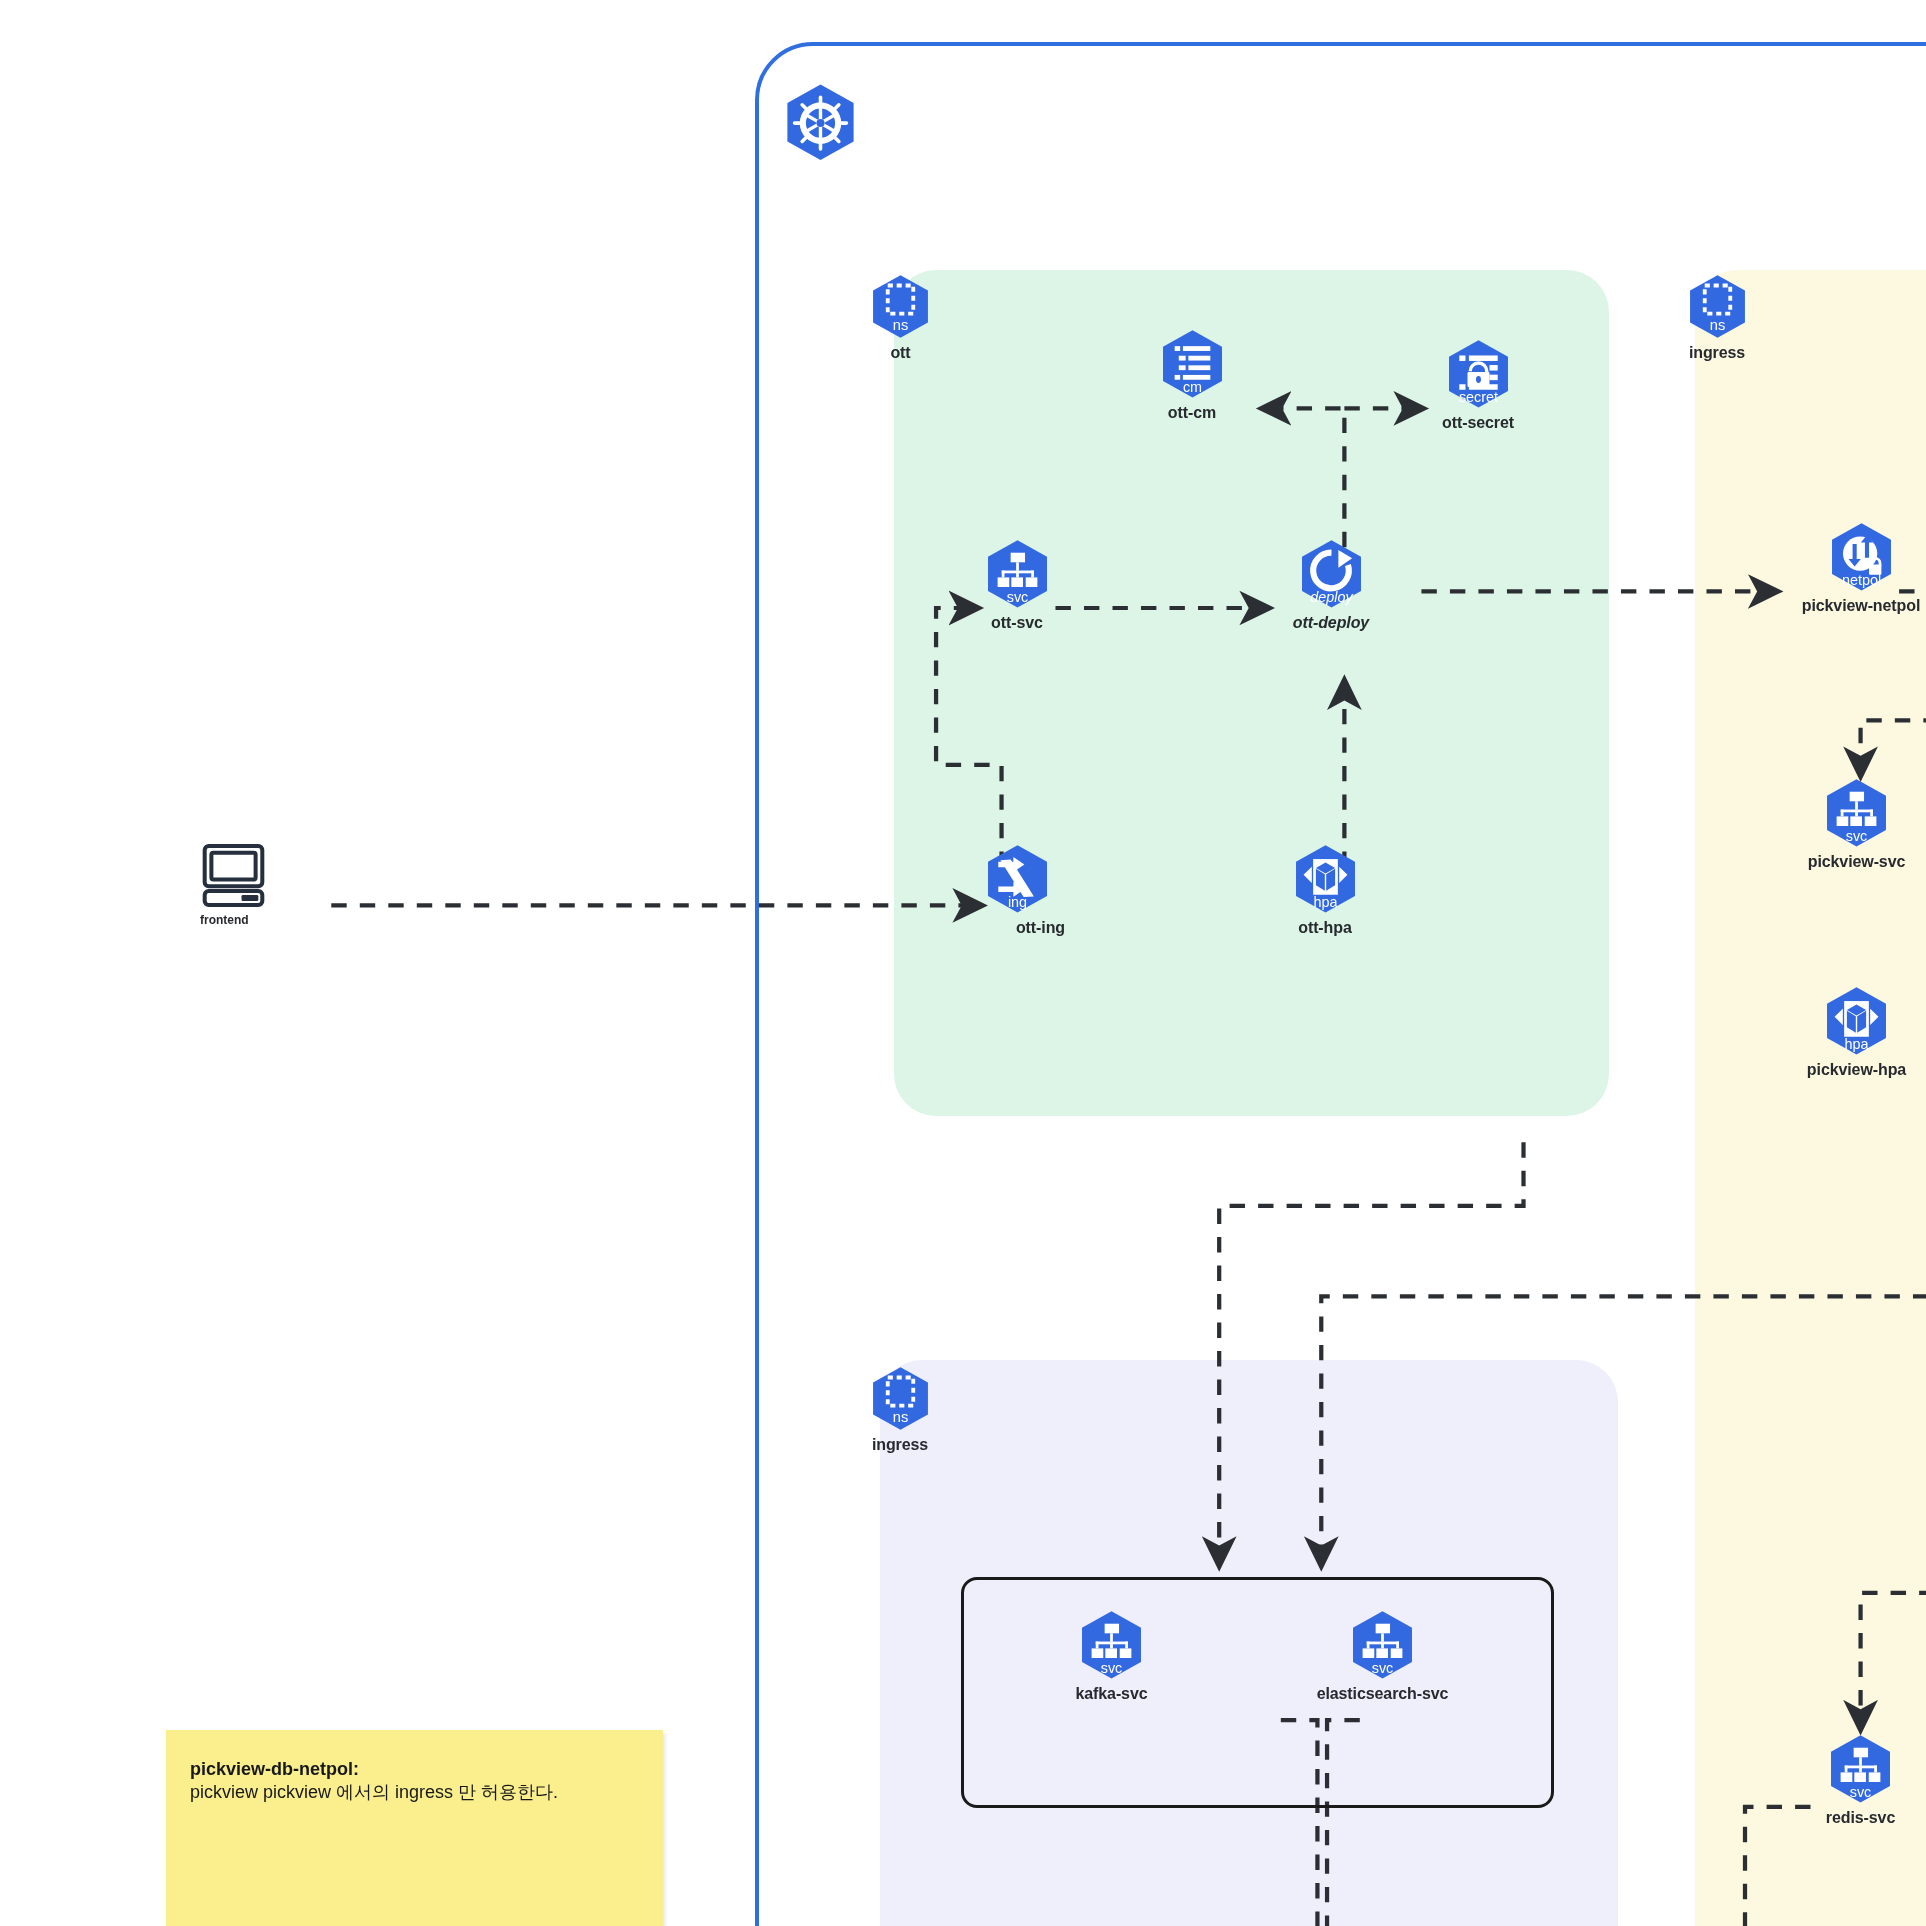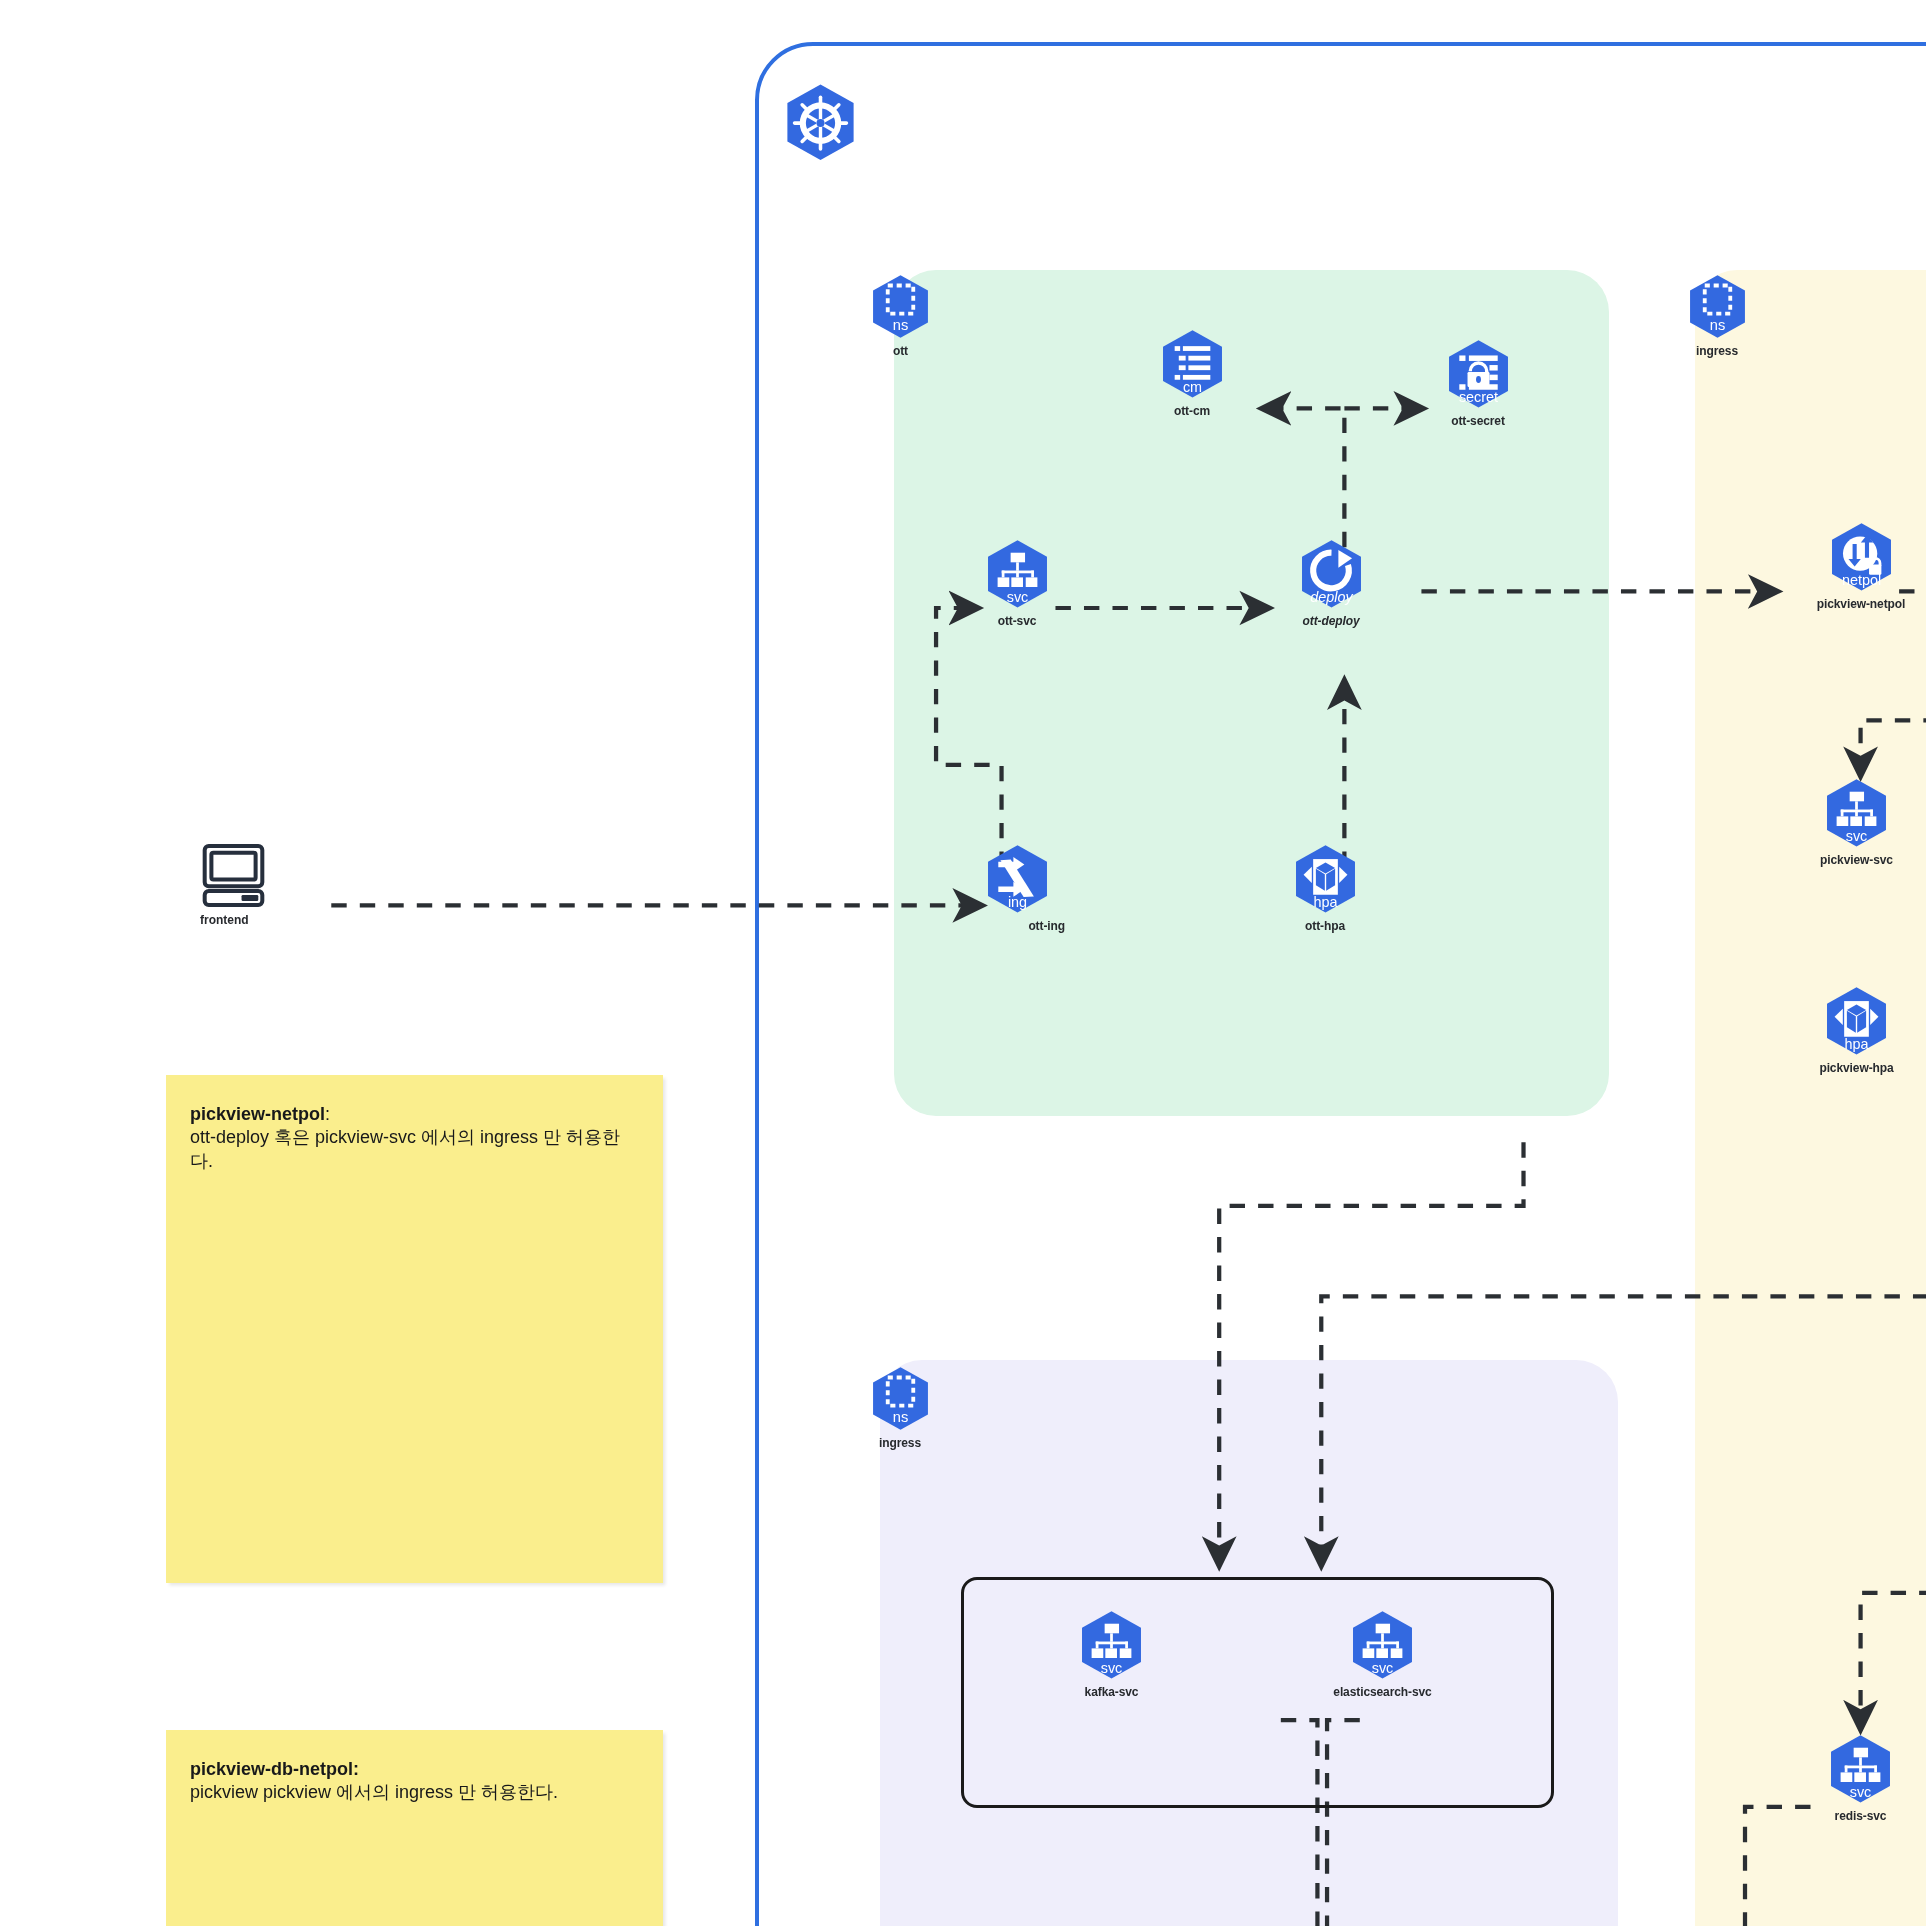--- a/index.html
+++ b/index.html
@@ -59,21 +59,21 @@
     text-align: center;
   }
   .node .hex {
     position: relative;
     margin: 0 auto;
     display: block;
   }
   .node .caption {
     margin-top: 3.1px;
     font-weight: bold;
-    font-size: 12px;
+    font-size: 16px;
     color: #272a2e;
     white-space: nowrap;
     letter-spacing: -0.1px;
   }
 
   
   .sticky {
     position: absolute;
     background: #faee8d;
     box-shadow: 2.7px 2.7px 3.5px rgba(0,0,0,0.10);
@@ -452,22 +452,19 @@
         <rect x="70" y="46" width="4" height="10"></rect>
         <rect x="21" y="56" width="17" height="14"></rect>
         <rect x="41" y="56" width="17" height="14"></rect>
         <rect x="62" y="56" width="17" height="14"></rect>
       </g>
       <text x="50" y="92" text-anchor="middle" fill="#ffffff" font-size="21" font-family="Liberation Sans, sans-serif">svc</text>
     </svg>
     <div class="caption">elasticsearch-svc</div>
   </div>
 
-  <div class="sticky" style="left:166px; top:1075px; width:497px; height:508px;">
-    <p><b>pickview-netpol</b><span>:</span><br><span>ott-deploy 혹은 pickview-svc 에서의 ingress 만 허용한다.</span></p>
-  </div>
 
   <div class="sticky" style="left:166px; top:1730px; width:497px; height:508px;">
     <p><b>pickview-db-netpol:</b><span></span><br><span>pickview pickview 에서의 ingress 만 허용한다.</span></p>
   </div>
 
 </div>
 
 
 </body></html>

